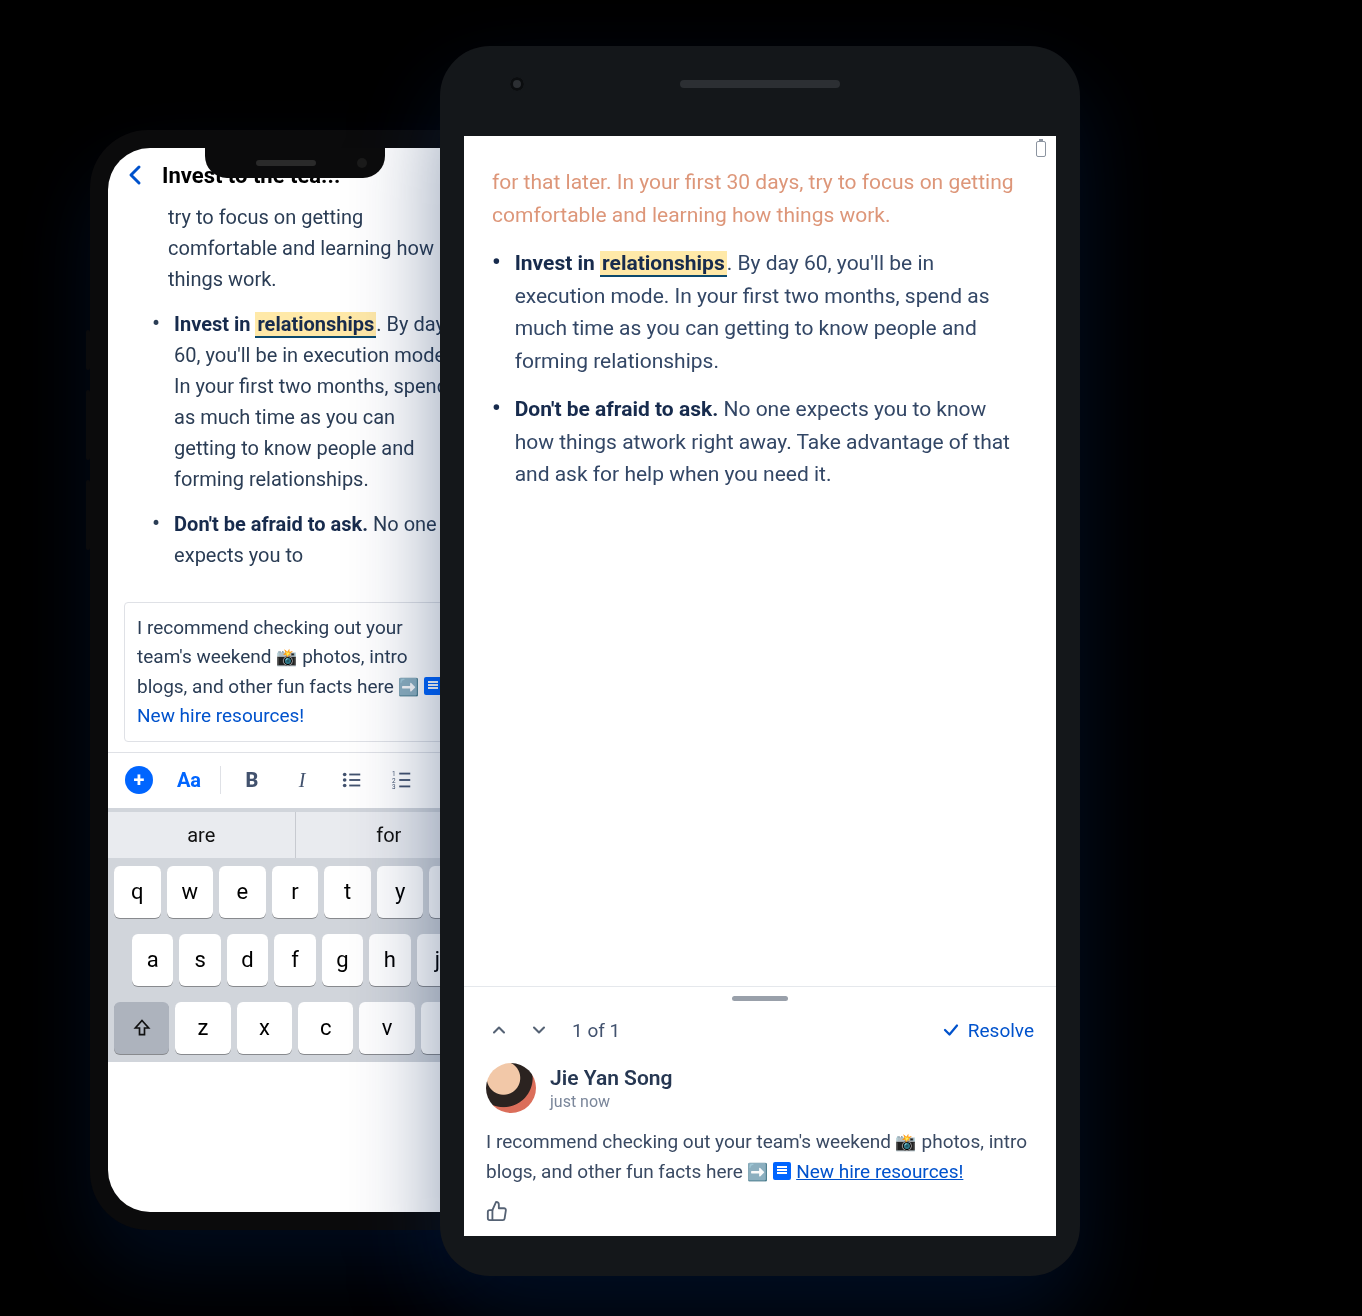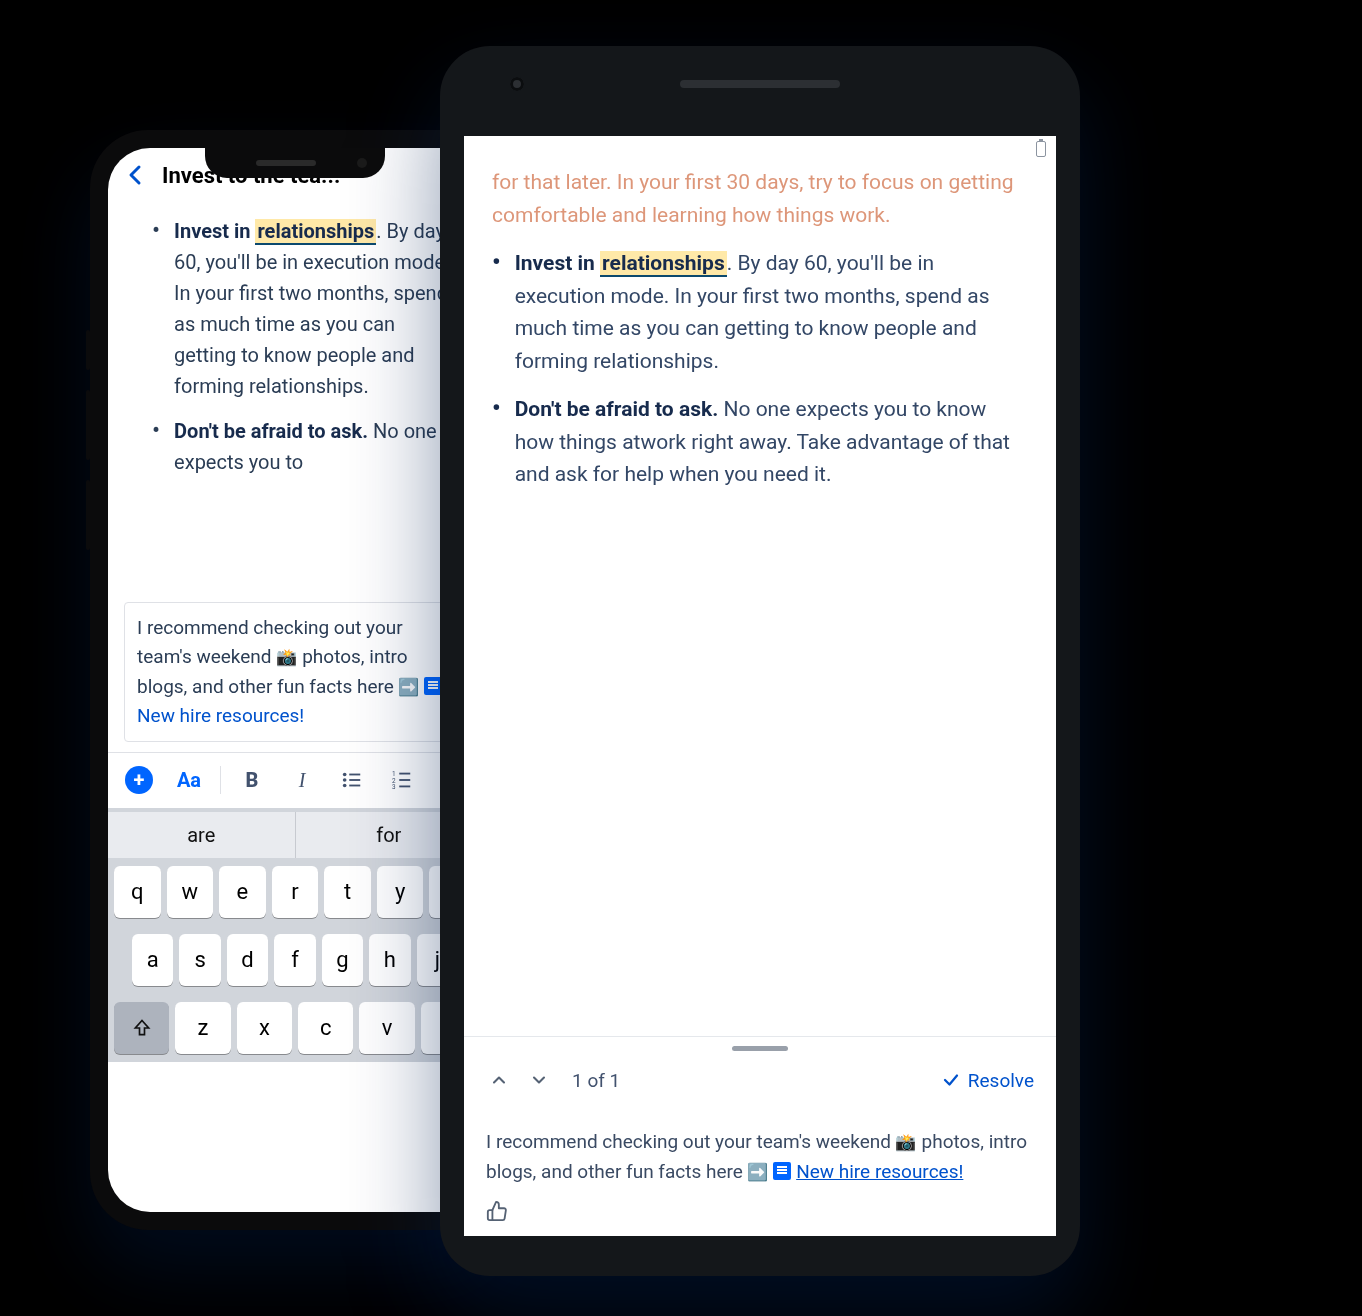--- a/index.html
+++ b/index.html
@@ -276,20 +276,21 @@
       </div>
       <div class="title">Invest to the tea...</div>
       <div class="pencil">
         <svg viewBox="0 0 24 24" width="24" height="24" fill="currentColor">
             <path d="M3 17.25V21h3.75L17.81 9.94l-3.75-3.75L3 17.25zM20.71 7.04a1 1 0 0 0 0-1.41l-2.34-2.34a1 1 0 0 0-1.41 0L15.13 5.12l3.75 3.75 1.83-1.83z"></path>
           </svg>
       </div>
     </div>
 
     <div class="iphone-doc">
+      <div class="indent">try to focus on getting comfortable and learning how things work.</div>
       <div class="bull">
         <div>
           <b>Invest in </b><b><span class="hl">relationships</span></b><span>. By day 60, you'll be in execution mode. In your first two months, spend as much time as you can getting to know people and forming relationships.</span>
         </div>
       </div>
       <div class="bull">
         <div>
           <b>Don't be afraid to ask.</b><span> No one expects you to</span>
         </div>
       </div>
@@ -419,20 +420,27 @@
         <div class="spacer"></div>
         <div class="resolve">
           <svg viewBox="0 0 24 24" fill="none" stroke="#0052cc" stroke-width="3" stroke-linecap="round" stroke-linejoin="round">
               <polyline points="4 12 10 18 20 6"></polyline>
             </svg>
           <span>Resolve</span>
         </div>
       </div>
 
       <div class="cmt">
+        <div class="cmt-head">
+          <div class="avatar"></div>
+          <div>
+            <div class="cmt-name">Jie Yan Song</div>
+            <div class="cmt-time">just now</div>
+          </div>
+        </div>
         <div class="cmt-body">
           <span>I recommend checking out your team's weekend </span><span class="emoji">📸</span><span> photos, intro blogs, and other fun facts here </span><span class="emoji">➡️</span>
           <span class="chip-ic"></span>
           <a href="#">New hire resources!</a>
         </div>
         <div class="like">
           <svg viewBox="0 0 24 24" fill="none" stroke="currentColor" stroke-width="2" stroke-linecap="round" stroke-linejoin="round">
               <path d="M14 9V5a3 3 0 0 0-3-3l-4 9v11h11.28a2 2 0 0 0 2-1.7l1.38-9a2 2 0 0 0-2-2.3H14z"></path>
               <path d="M7 22H4a2 2 0 0 1-2-2v-7a2 2 0 0 1 2-2h3"></path>
             </svg>

